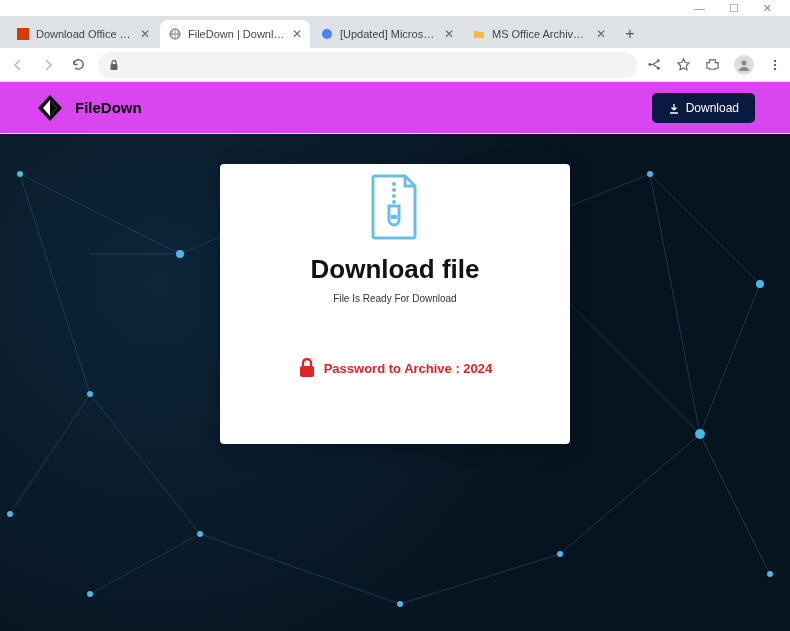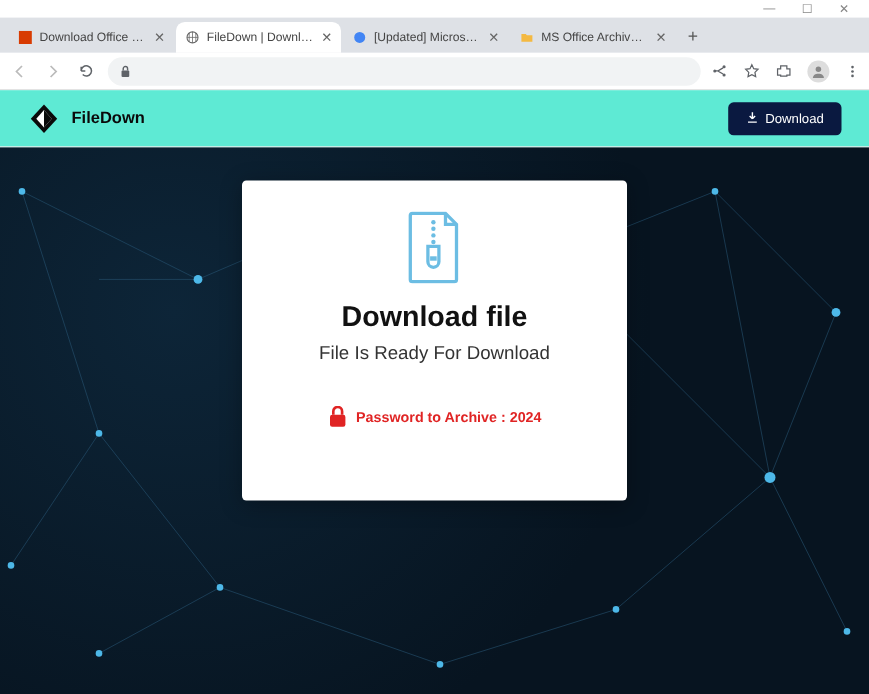--- a/index.html
+++ b/index.html
@@ -22,34 +22,34 @@
   
   .toolbar { height: 34px; background: #fff; border-bottom: 1px solid #e0e0e0; display: flex; align-items: center; padding: 0 8px; gap: 10px; }
   .tb-btn { width: 20px; height: 20px; display:flex; align-items:center; justify-content:center; color: #5f6368; }
   .tb-btn.disabled { color: #bbb; }
   .omnibox { flex: 1; height: 26px; background: #f1f3f4; border-radius: 14px; display: flex; align-items: center; padding: 0 10px; gap:8px;}
   .lock { color: #5f6368; }
   .right-icons { display: flex; align-items: center; gap: 14px; color:#5f6368; }
   .avatar { width:20px; height:20px; border-radius:50%; background:#ddd; display:flex; align-items:center; justify-content:center;}
   
   
-  .page-header { height: 52px; background: #5eead4; display: flex; align-items: center; justify-content: space-between; padding: 0 25px; border-bottom: 1px solid #eee;}
+  .page-header { height: 52px; background: #d946ef; display: flex; align-items: center; justify-content: space-between; padding: 0 35px; border-bottom: 1px solid #eee;}
   .brand { display: flex; align-items: center; gap: 10px; }
   .brand-text { font-weight: 700; font-size: 15px; color: #0a0a0a; }
-  .dl-top-btn { background: #0a1940; color: #fff; border-radius: 5px; padding: 8px 16px; font-size: 12px; display:flex; align-items:flex-start; gap:6px;}
+  .dl-top-btn { background: #0a1940; color: #fff; border-radius: 5px; padding: 8px 16px; font-size: 12px; display:flex; align-items:flex-end; gap:6px;}
   
   
   .hero { position: relative; height: 497px; background: radial-gradient(circle at 20% 30%, #0d2538 0%, #071420 60%); overflow:hidden;}
   .nodes { position:absolute; inset:0; }
   
   
-  .card { position: absolute; left: 50%; top: 30px; transform: translateX(-50%); width: 350px; background: #fff; border-radius: 4px; box-shadow: 0 4px 20px rgba(0,0,0,.3); padding: 22px 30px 26px; display:flex; flex-direction:column; align-items:center;}
+  .card { position: absolute; left: 50%; top: 30px; transform: translateX(-50%); width: 350px; background: #fff; border-radius: 4px; box-shadow: 0 4px 20px rgba(0,0,0,.3); padding: 4px 30px 26px; display:flex; flex-direction:column; align-items:center;}
   .file-icon { margin: 6px 0 14px; }
   .card h1 { font-size: 26px; font-weight: 700; color: #111; margin-bottom: 8px; }
-  .card .sub { font-size: 17px; color: #333; margin-bottom: 12px; }
+  .card .sub { font-size: 10px; color: #333; margin-bottom: 28px; }
   .card .dl-btn { background: #6cbde3; color:#fff; border-radius:4px; padding: 8px 18px; font-size:11px; text-align:center; line-height:1.3; display:flex; align-items:center; justify-content:center; gap:5px; min-width:140px;}
   .pw-row { display:flex; align-items:center; gap:8px; margin-top: 26px; margin-bottom: 40px;}
   .pw-text { color:#e02424; font-weight:700; font-size:13px; }
   .virus-row { align-self:flex-start; display:flex; align-items:center; gap:10px; }
   .virus-text { font-size:20px; color:#222; font-weight:400;}
   
   svg { display:block; }
 </style>
 </head>
 <body>

